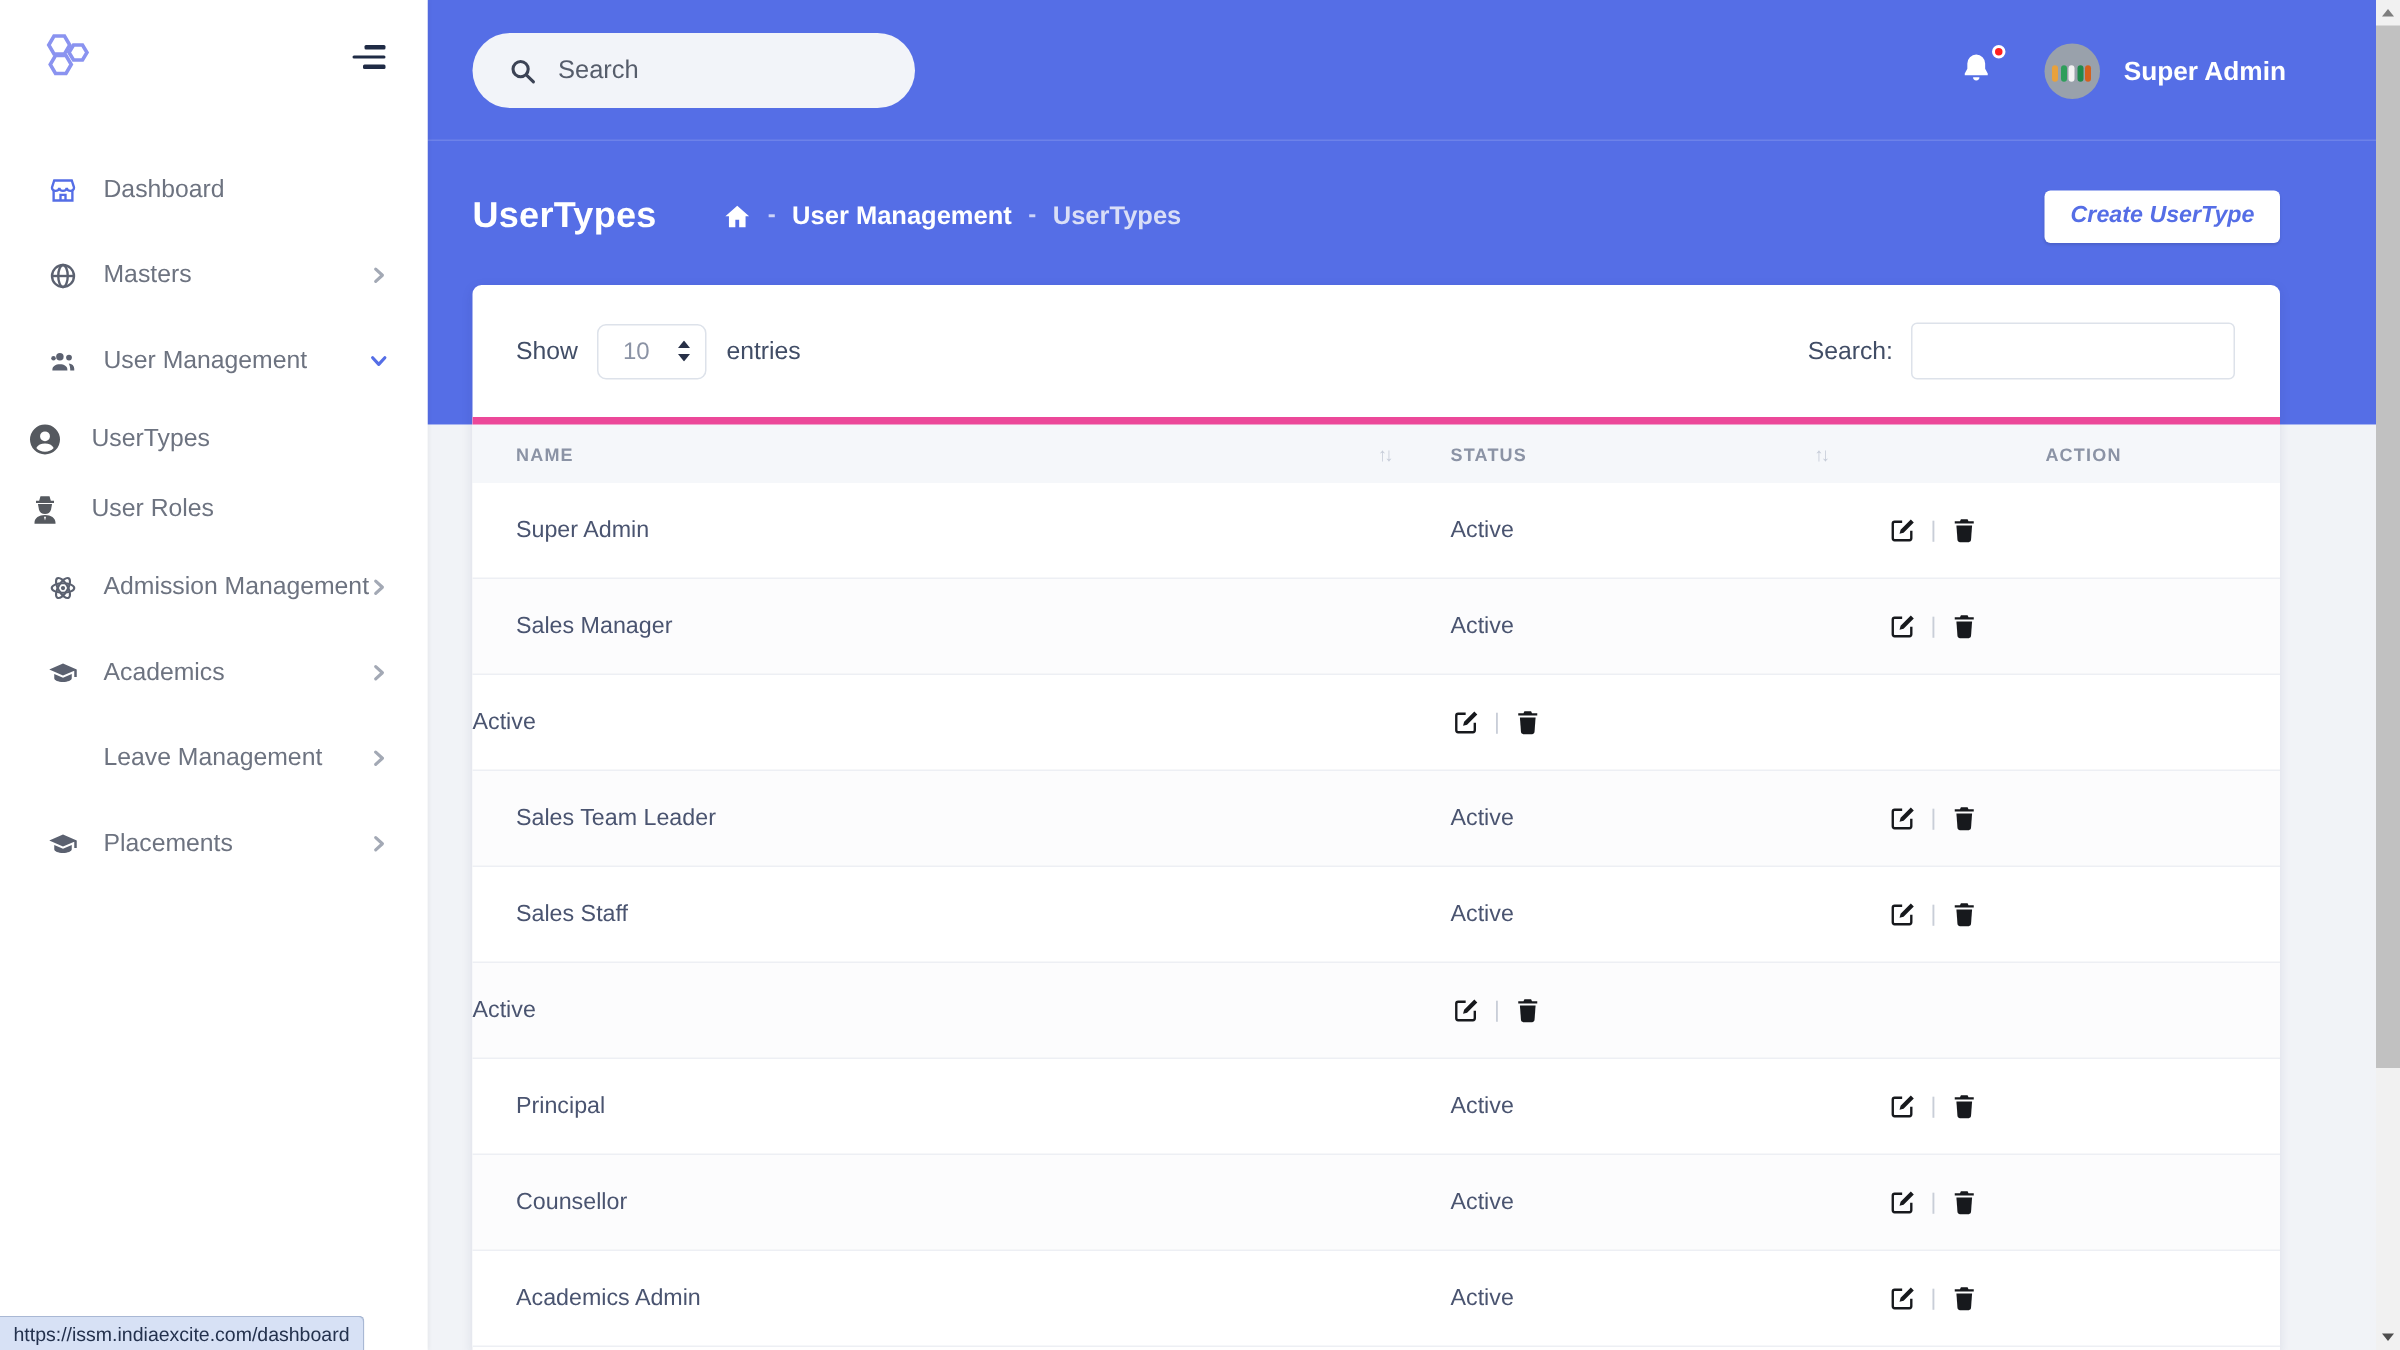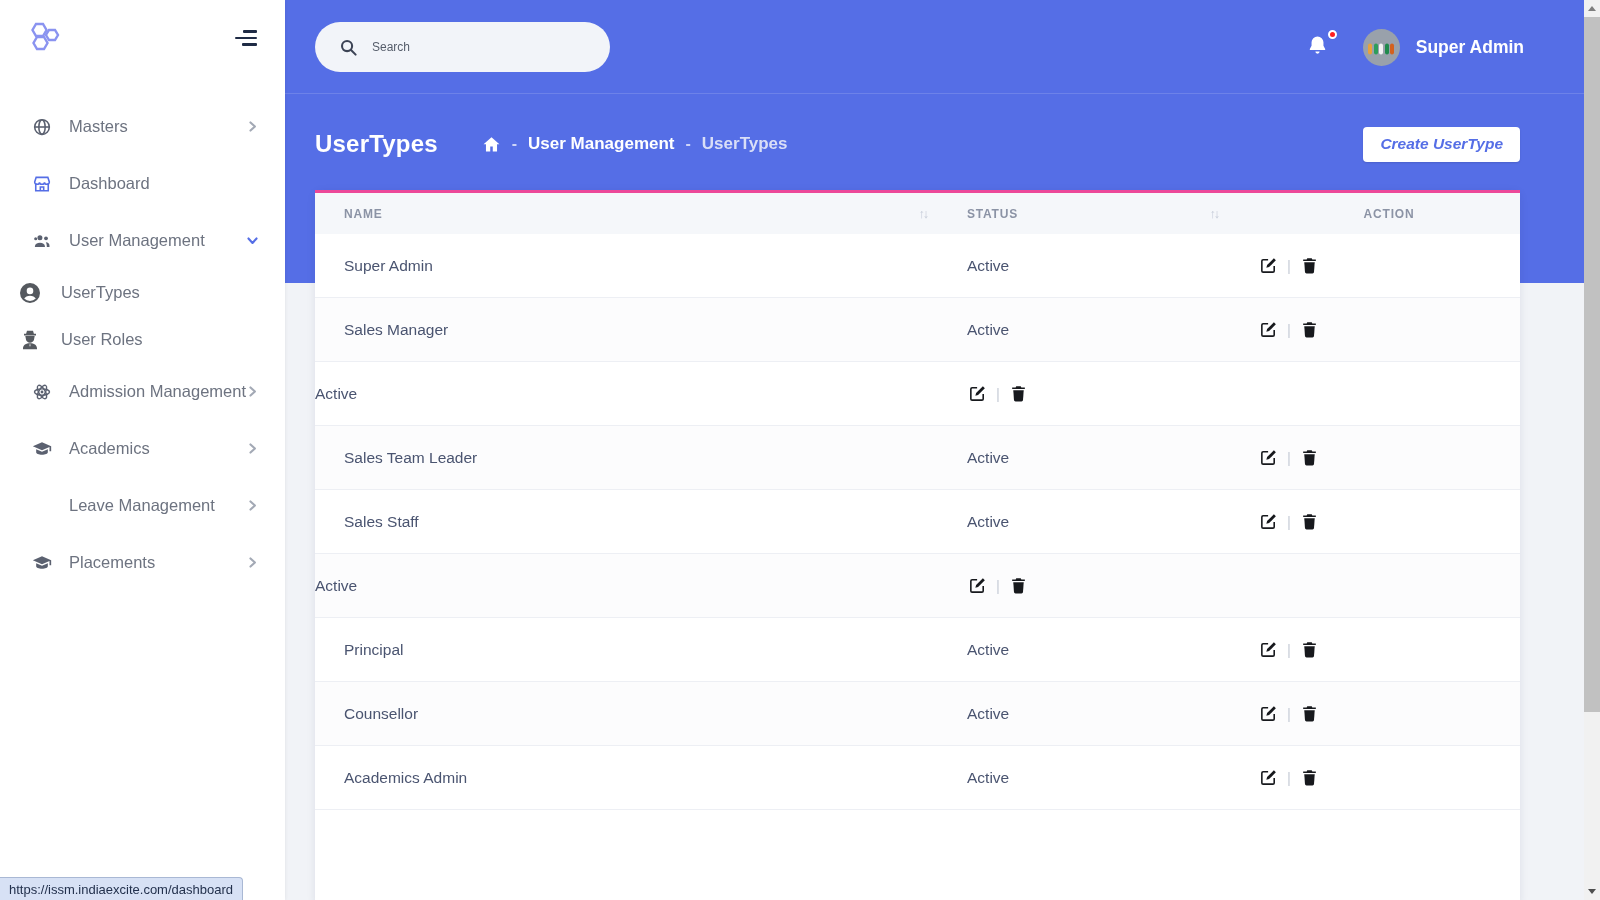--- a/index.html
+++ b/index.html
@@ -28,21 +28,21 @@
   .nav-item.active .nav-icon{color:var(--accent);}
   .nav-chevron{margin-left:auto;width:13px;height:13px;color:#a3a9b5;display:flex;align-items:center;}
   .nav-chevron svg{width:13px;height:13px;}
   .nav-chevron.down{color:var(--accent);}
 
   
   .blue-zone{position:absolute;left:285px;top:0;width:1299px;height:283px;background:var(--accent);z-index:1;}
   .topbar{position:absolute;left:0;top:0;width:100%;height:94px;border-bottom:1px solid rgba(255,255,255,.14);display:flex;align-items:center;}
   .search-pill{position:absolute;left:30px;top:22px;width:295px;height:50px;background:#f2f4f9;border-radius:25px;display:flex;align-items:center;padding:0 18px 0 24px;}
   .search-pill .mag{width:19px;height:19px;color:#3c4355;flex:0 0 19px;}
-  .search-pill input{border:none;outline:none;background:transparent;margin-left:14px;font-size:12px;color:#4d7c0f;width:200px;font-family:inherit;}
+  .search-pill input{border:none;outline:none;background:transparent;margin-left:14px;font-size:17px;color:#4d7c0f;width:200px;font-family:inherit;}
   .search-pill input::placeholder{color:#565d6b;opacity:1;}
   .topbar-right{position:absolute;right:60px;top:0;height:94px;display:flex;align-items:center;gap:16px;}
   .bell-wrap{position:relative;width:30px;height:30px;background:none;border:none;cursor:pointer;color:#fff;margin-right:14px;}
   .bell-wrap svg{width:23px;height:23px;}
   .bell-dot{position:absolute;top:-2px;right:-4px;width:9px;height:9px;border-radius:50%;background:#ff1f1f;border:2.5px solid #ffffff;}
   .avatar{width:37px;height:37px;border-radius:50%;background:#99a1ab;overflow:hidden;position:relative;border:none;cursor:pointer;flex:0 0 37px;}
   .avatar .ph{position:absolute;left:50%;top:56%;transform:translate(-50%,-50%);display:flex;gap:1.5px;}
   .avatar .ph i{display:block;width:4px;height:11px;border-radius:2px;}
   .user-name{color:#fff;font-size:17.5px;font-weight:700;background:none;border:none;cursor:pointer;font-family:inherit;}
 
@@ -62,21 +62,21 @@
   .card{position:absolute;left:315px;top:190px;width:1205px;height:712px;background:#fff;border-radius:6px 6px 0 0;z-index:2;box-shadow:0 2px 8px rgba(30,40,90,.10);}
   .controls{height:88px;display:flex;align-items:center;padding:0 30px 0 29px;}
   .ctl-label{font-size:16.5px;color:#414d66;}
   .select-wrap{position:relative;margin:0 13px;}
   .select-wrap select{appearance:none;-webkit-appearance:none;width:73px;height:37px;border:1px solid #dde2ea;border-radius:6px;background:#fff;color:#8b93a5;font-size:16px;padding:0 24px 0 16px;font-family:inherit;cursor:pointer;outline:none;}
   .select-caret{position:absolute;right:10px;top:50%;transform:translateY(-50%);width:10px;height:14px;pointer-events:none;color:#273047;}
   .search-right{margin-left:auto;display:flex;align-items:center;gap:12px;}
   .search-right input{width:216px;height:38px;border:1px solid #dde2ea;border-radius:4px;outline:none;font-size:15px;color:#495066;padding:0 10px;font-family:inherit;}
 
   
-  .thead{display:grid;grid-template-columns:652px 291px 1fr;height:44px;background:#f5f7fa;border-top:3px solid #ec4899;align-items:center;}
+  .thead{display:grid;grid-template-columns:652px 291px 1fr;height:44px;background:#f5f7fa;border-top:5px solid #ec4899;align-items:center;}
   .th{font-size:12px;font-weight:700;color:#8b93a5;letter-spacing:.8px;display:flex;align-items:center;cursor:pointer;height:100%;}
   .th.name{padding-left:29px;}
   .th .sort{margin-left:auto;margin-right:40px;color:#c6ccd8;font-size:12.5px;font-weight:400;letter-spacing:-2px;}
   .th.action{cursor:default;justify-content:center;}
   .trow{display:grid;grid-template-columns:652px 291px 1fr;height:64px;border-bottom:1px solid #edeff4;align-items:center;background:#fff;}
   .trow:nth-child(even){background:#fcfcfd;}
   .cell{font-size:15.5px;color:#4a5470;}
   .cell-name{padding-left:29px;}
   .cell-action{display:flex;align-items:center;gap:8px;}
   .icon-btn{background:none;border:none;cursor:pointer;width:21px;height:21px;color:#17191d;padding:0;display:flex;align-items:center;justify-content:center;}
@@ -108,46 +108,46 @@
         <path d="M9 16 L16 16 L19.5 22 L16 28 L9 28 L5.5 22 Z"></path>
       </svg>
     </span>
     <button class="menu-toggle">
       <i class="b1"></i>
         <i class="b2"></i>
         <i class="b3"></i>
     </button>
   </div>
   <nav class="nav">
+  <div class="nav-item top active">
+    <span class="nav-icon">
+          <svg viewBox="0 0 24 24" fill="none" stroke="currentColor" stroke-width="1.9">
+            <path d="M4.5 11.5V20h15v-8.5"></path>
+            <path d="M3.2 9.5 5 4h14l1.8 5.5c.2 1.6-1.2 2.8-2.9 2.8-1.5 0-2.9-1-2.9-2.5 0 1.5-1.4 2.5-3 2.5s-3-1-3-2.5c0 1.5-1.4 2.5-2.9 2.5-1.7 0-3.1-1.2-2.9-2.8z"></path>
+            <path d="M10 20v-4.5h4V20"></path>
+          </svg>
+        </span>
+    <span class="nav-label">Dashboard</span>
+
+  </div>
+
   <div class="nav-item top">
     <span class="nav-icon">
           <svg viewBox="0 0 24 24" fill="none" stroke="currentColor" stroke-width="1.9">
             <circle cx="12" cy="12" r="8.8"></circle>
             <ellipse cx="12" cy="12" rx="3.8" ry="8.8"></ellipse>
             <path d="M3.2 12h17.6"></path>
           </svg>
         </span>
     <span class="nav-label">Masters</span>
     <span class="nav-chevron">
           <svg viewBox="0 0 16 16" fill="none" stroke="currentColor" stroke-width="2.6" stroke-linecap="round" stroke-linejoin="round">
             <path d="M5.5 3 11 8l-5.5 5"></path>
           </svg>
         </span>
-  </div>
-
-  <div class="nav-item top active">
-    <span class="nav-icon">
-          <svg viewBox="0 0 24 24" fill="none" stroke="currentColor" stroke-width="1.9">
-            <path d="M4.5 11.5V20h15v-8.5"></path>
-            <path d="M3.2 9.5 5 4h14l1.8 5.5c.2 1.6-1.2 2.8-2.9 2.8-1.5 0-2.9-1-2.9-2.5 0 1.5-1.4 2.5-3 2.5s-3-1-3-2.5c0 1.5-1.4 2.5-2.9 2.5-1.7 0-3.1-1.2-2.9-2.8z"></path>
-            <path d="M10 20v-4.5h4V20"></path>
-          </svg>
-        </span>
-    <span class="nav-label">Dashboard</span>
-
   </div>
 
   <div class="nav-item top">
     <span class="nav-icon">
           <svg viewBox="0 0 24 24" fill="currentColor">
             <circle cx="9.5" cy="8.2" r="3"></circle>
             <path d="M3.5 18.5c0-2.9 2.7-4.4 6-4.4s6 1.5 6 4.4v.7h-12z"></path>
             <circle cx="16.8" cy="8.8" r="2.3"></circle>
             <path d="M16.6 13.6c2.6.3 4.4 1.7 4.4 4.2v1.4h-3.2c0-2.4-.4-4.2-1.2-5.6z"></path>
             <circle cx="4.4" cy="9.4" r="1.8"></circle>
@@ -289,20 +289,37 @@
       <span class="crumb-sep">-</span>
       <span class="crumb-current">UserTypes</span>
     </div>
     <button class="create-btn">Create UserType</button>
   </div>
 </div>
 
 <div class="content-bg"></div>
 
 <section class="card">
+  <div class="controls">
+    <span class="ctl-label">Show</span>
+    <span class="select-wrap">
+      <select id="page-size-select"><option>10</option></select>
+      <span class="select-caret">
+        <svg viewBox="0 0 10 14">
+            <path d="M5 0 L9 5 H1 Z" fill="currentColor"></path>
+            <path d="M5 14 L1 9 H9 Z" fill="currentColor"></path>
+          </svg>
+      </span>
+    </span>
+    <span class="ctl-label">entries</span>
+    <span class="search-right">
+      <span class="ctl-label">Search:</span>
+      <input type="text" value="" style="">
+    </span>
+  </div>
 
   <div class="thead">
     <div class="th name">
       <span>NAME</span>
       <span class="sort">↑↓</span>
     </div>
     <div class="th status">
       <span>STATUS</span>
       <span class="sort">↑↓</span>
     </div>

